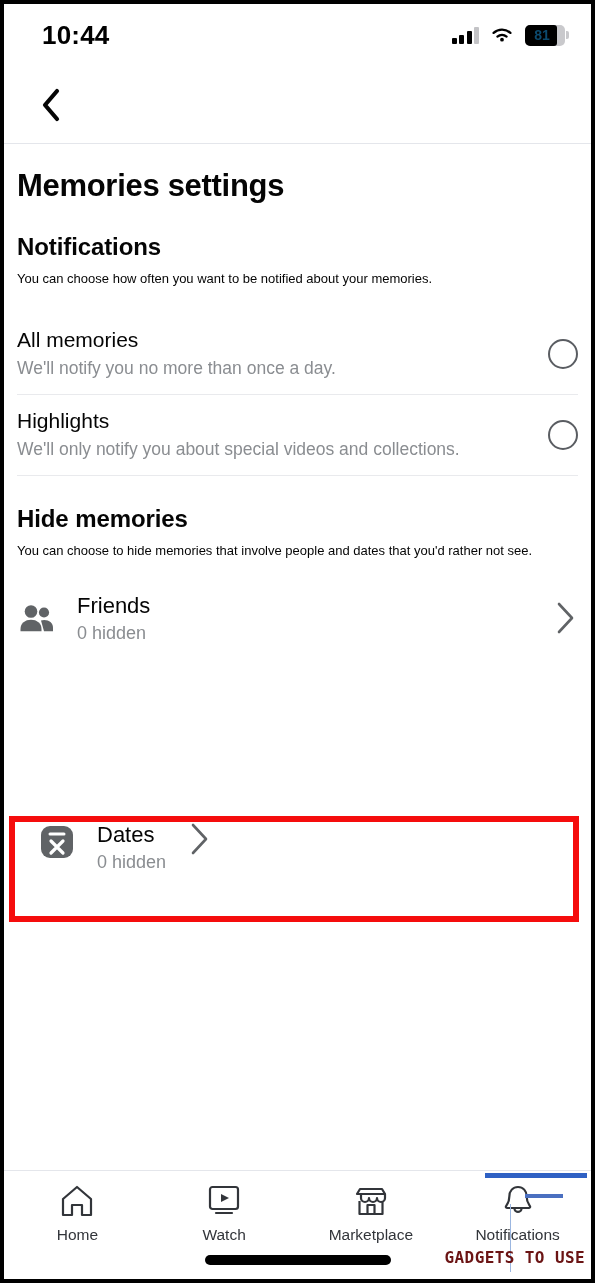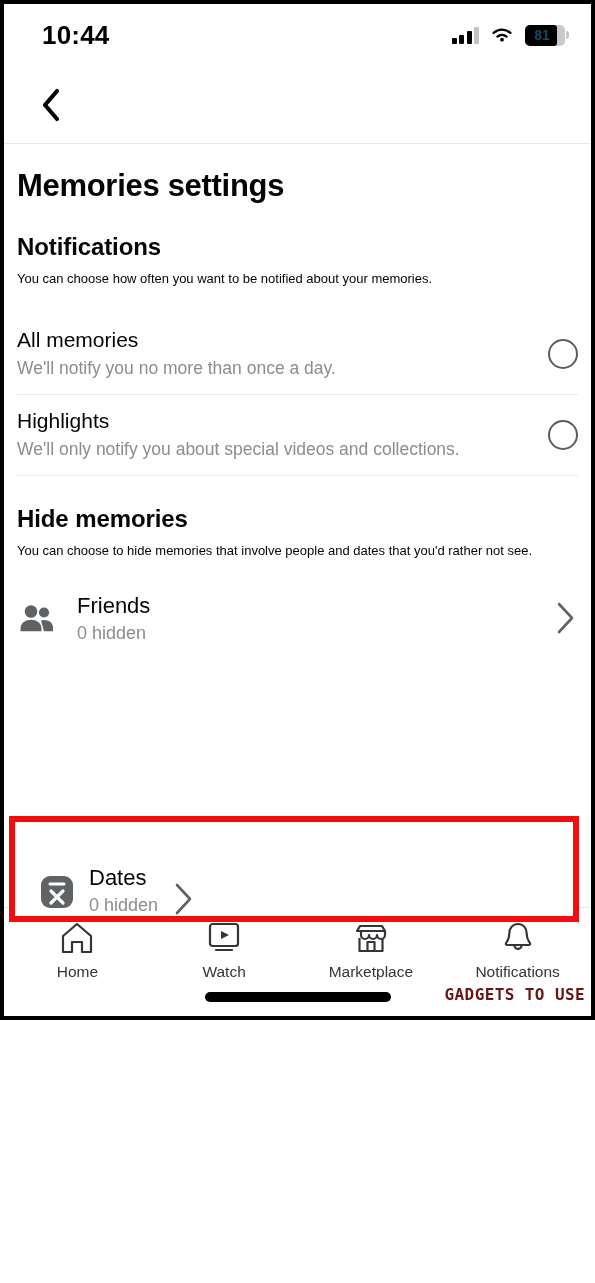--- a/index.html
+++ b/index.html
@@ -4,21 +4,21 @@
 <style>
   * { box-sizing: border-box; margin: 0; padding: 0; }
   html, body {
     width: 595px; height: 1283px;
     background: #ffffff;
     font-family: "Liberation Sans", sans-serif;
     -webkit-font-smoothing: antialiased;
   }
   #phone {
     position: relative;
-    width: 595px; height: 1020px;
+    width: 595px; height: 1283px;
     background: #ffffff;
     border-left: 4px solid #000;
     border-right: 4px solid #000;
     border-top: 4px solid #000;
     border-bottom: 4px solid #000;
     overflow: hidden;
   }
 
   
   .statusbar {
@@ -188,23 +188,23 @@
   .highlight-box {
     position: absolute;
     left: 5px;
     top: 812px;
     width: 570px;
     height: 106px;
     border: 6px solid #f50d0d;
     background: #fff;
     z-index: 5;
     display: flex;
-    align-items: flex-end;
-    padding: 13px 20px 0 22px;
-    gap: 12px;
+    align-items: flex-start;
+    padding: 0 20px 0 22px;
+    gap: 20px;
     cursor: pointer;
   }
 
   
   .tabbar {
     position: absolute;
     left: 0; right: 0; bottom: 4px;
     height: 105px;
     border-top: 1px solid #e4e6eb;
     display: flex;

